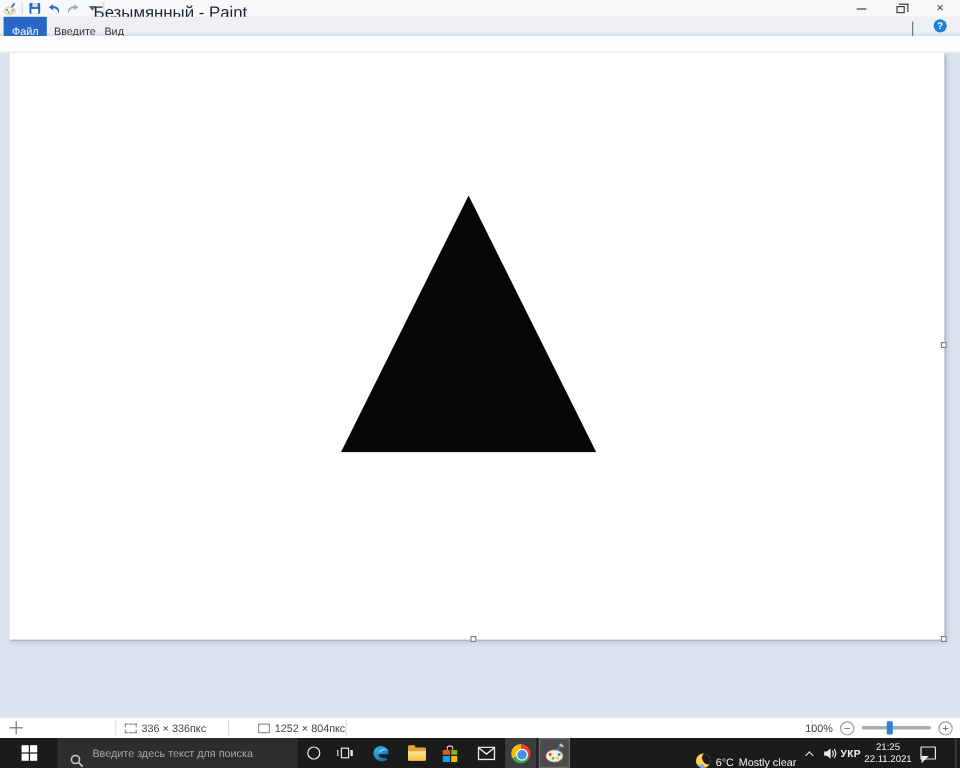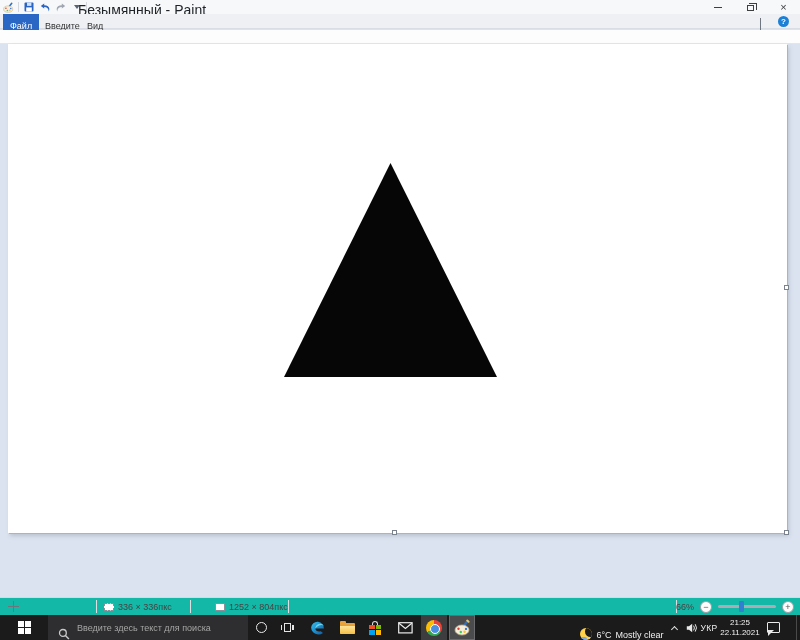--- a/index.html
+++ b/index.html
@@ -37,21 +37,21 @@
   
   .workspace { position:absolute; left:0; top:44px; width:800px; height:553px; background:#dbe3f0; }
   .paint-canvas { position:absolute; left:8px; top:0; width:779px; height:489px; background:#ffffff; box-shadow:1px 1px 0 #a9b3c2, 2px 3px 4px rgba(90,100,120,0.25); }
   .triangle { position:absolute; left:276px; top:119px; width:213px; height:214px; background:#060606; clip-path:polygon(50% 0%, 100% 100%, 0% 100%); }
   .handle { position:absolute; width:5px; height:5px; background:#fff; border:1px solid #7a828e; }
   .handle-corner { left:784px; top:486px; }
   .handle-bottom { left:392px; top:486px; }
   .handle-right  { left:784px; top:241px; }
 
   
-  .statusbar { position:absolute; left:0; top:597px; width:800px; height:18px; background:#14b8a6; border-top:1px solid #d6d9de; font-size:9px; color:#444; }
+  .statusbar { position:absolute; left:0; top:597px; width:800px; height:18px; background:#ffffff; border-top:1px solid #d6d9de; font-size:9px; color:#444; }
   .sb-sep { position:absolute; top:2px; width:1px; height:13px; background:#dcdee2; }
   .sb-item { position:absolute; top:0; height:17px; display:flex; align-items:center; gap:4px; }
   .move-icon { position:relative; width:11px; height:11px; }
   .move-icon::before { content:''; position:absolute; left:0; top:5px; width:11px; height:1.4px; background:#6f747c; }
   .move-icon::after { content:''; position:absolute; left:5px; top:0; width:1.4px; height:11px; background:#6f747c; }
   .sel-icon { width:10px; height:8px; border:1px dashed #8a9099; background:#fff; }
   .size-icon { width:10px; height:8px; border:1px solid #8a9099; background:#fff; }
   .zoom-area { position:absolute; right:6px; top:0; height:17px; display:flex; align-items:center; gap:6px; }
   .zoom-pct { font-size:9px; color:#444; }
   .zoom-btn { width:12px; height:12px; border:1px solid #9aa0a8; border-radius:50%; background:#fcfcfd; color:#555; font-size:9px; line-height:10px; text-align:center; }
@@ -84,21 +84,21 @@
   .store-grid { position:absolute; left:0.5px; top:4px; display:grid; grid-template-columns:5.5px 5.5px; grid-template-rows:4.5px 4.5px; gap:1px; }
   .store-grid i { display:block; }
   .chrome-icon { position:relative; width:16px; height:16px; border-radius:50%; background:conic-gradient(#ea4335 0deg 120deg, #34a853 120deg 240deg, #fbbc05 240deg 360deg); }
   .chrome-icon::after { content:''; position:absolute; left:4px; top:4px; width:8px; height:8px; border-radius:50%; background:#4a90e2; border:1.5px solid #fff; }
   .tray-text { font-size:9px; color:#f0f0f0; }
   .weather { left:574px; width:96px; gap:4px;align-items:flex-end; }
   .moon { position:relative; width:12px; height:12px; border-radius:50%; background:#ffd24a; overflow:hidden; }
   .moon::after { content:''; position:absolute; left:5px; top:-2px; width:11px; height:11px; border-radius:50%; background:#1b1b1b; }
   .moon-cloud { position:absolute; left:-1px; bottom:-1px; width:8px; height:4px; border-radius:3px; background:#7fa8dd; }
   .chev-up { width:5px; height:5px; border-left:1.4px solid #e0e0e0; border-top:1.4px solid #e0e0e0; transform:rotate(45deg); margin-top:3px; }
-  .lang { font-size:8.5px; font-weight:normal; letter-spacing:0.3px; color:#f0f0f0; }
+  .lang { font-size:8.5px; font-weight:bold; letter-spacing:0.3px; color:#f0f0f0; }
   .clock { flex-direction:column; line-height:1.25; font-size:8px; color:#f0f0f0; text-align:center; }
   .bubble { position:relative; width:13px; height:11px; border:1.2px solid #eaeaea; border-radius:1px; }
   .bubble::after { content:''; position:absolute; left:0px; bottom:-4px; width:0; height:0; border:3px solid transparent; border-top-color:#eaeaea; border-left-color:#eaeaea; }
   .show-desktop { position:absolute; right:0; top:0; width:4px; height:25px; border-left:1px solid #4a4a4a; }
 </style>
 </head>
 <body>
 
 <div id="screen">
 
@@ -182,21 +182,21 @@
       <span>336 × 336пкс</span>
     </div>
     <div class="sb-sep" style="left:190px;"></div>
     <div class="sb-item" style="left:215px;">
       <span class="size-icon"></span>
       <span>1252 × 804пкс</span>
     </div>
     <div class="sb-sep" style="left:288px;"></div>
     <div class="sb-sep" style="left:676px;"></div>
     <div class="zoom-area">
-      <span class="zoom-pct">66%</span>
+      <span class="zoom-pct">100%</span>
       <span class="zoom-btn">−</span>
       <span class="zoom-track">
         <span class="zoom-thumb"></span>
       </span>
       <span class="zoom-btn">+</span>
     </div>
   </div>
 
   <div class="taskbar">
     <div class="tb-btn start">

